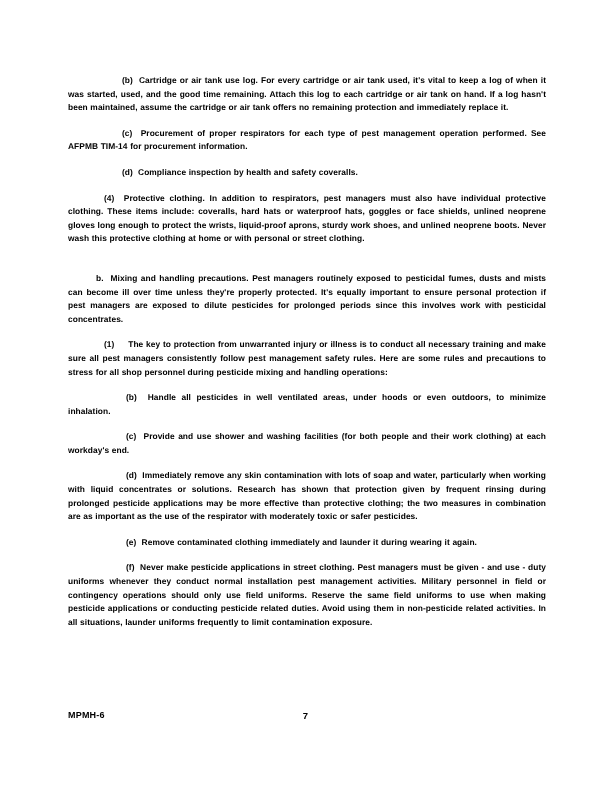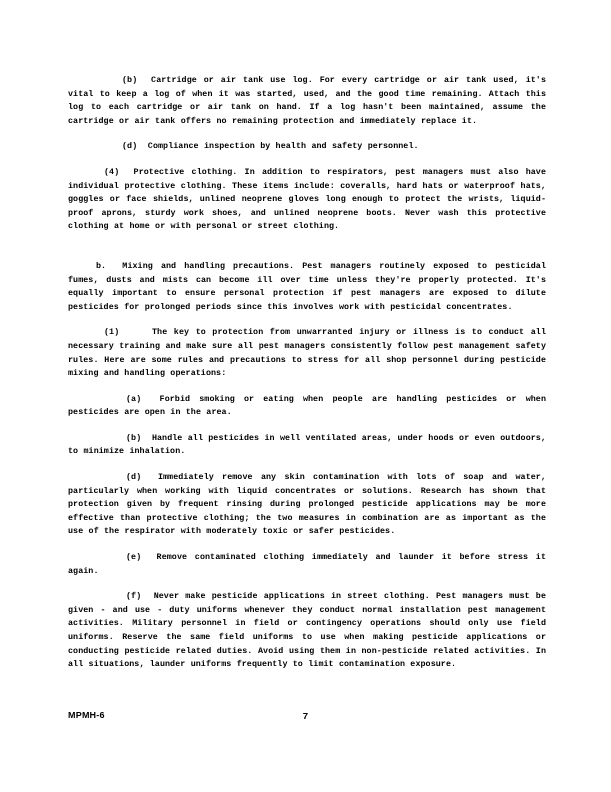--- a/index.html
+++ b/index.html
@@ -25,21 +25,20 @@
     width: 611px;
     height: 792px;
     background: #ffffff;
   }
 
   .content {
     position: absolute;
     left: 68px;
     top: 74px;
     width: 478px;
-    font-family: Liberation Mono, monospace;
   }
 
   
   p.para {
     margin: 0 0 12px 0;
     font-size: 8.4px;
     line-height: 13.6px;
     text-align: justify;
     font-weight: bold;
     letter-spacing: 0.06px;
@@ -87,53 +86,56 @@
 <body>
 
 <div class="page">
 
   <div class="content">
 
     <p class="para ind-sub gap-md">
       <span class="tag">(b)</span><span class="wide-gap">  </span><span class="bold-run">Cartridge or air tank use log.</span><span>  For every cartridge or air tank used, it's vital to keep a log of when it was started, used, and the good time remaining.  Attach this log to each cartridge or air tank on hand.  If a log hasn't been maintained, assume the cartridge or air tank offers no remaining protection and immediately replace it.</span>
     </p>
 
+    <p class="para ind-sub gap-md">
+      <span class="tag">(c)</span><span class="wide-gap">  </span><span>Procurement of proper respirators for each type of pest management operation performed.  See AFPMB TIM-14 for procurement information.</span>
+    </p>
 
     <p class="para ind-sub gap-md">
-      <span class="tag">(d)</span><span class="wide-gap">  </span><span>Compliance inspection by health and safety personnel.</span>
+      <span class="tag">(d)</span><span class="wide-gap">  </span><span>Compliance inspection by health and safety coveralls.</span>
     </p>
 
 
     <p class="para ind-num gap-md">
       <span class="tag">(4)</span><span class="wide-gap">  </span><span class="bold-run">Protective clothing.</span><span>  In addition to respirators, pest managers must also have individual protective clothing.  These items include:  coveralls, hard hats or waterproof hats, goggles or face shields, unlined neoprene gloves long enough to protect the wrists, liquid-proof aprons, sturdy work shoes, and unlined neoprene boots.  Never wash this protective clothing at home or with personal or street clothing.</span>
     </p>
 
     <p class="para ind-alpha gap-md">
       <span class="tag">b.</span><span class="wide-gap">  </span><span class="bold-run">Mixing and handling precautions.</span><span>  Pest managers routinely exposed to pesticidal fumes, dusts and mists can become ill over time unless they're properly protected.  It's equally important to ensure personal protection if pest managers are exposed to dilute pesticides for prolonged periods since this involves work with pesticidal concentrates.</span>
     </p>
 
     <p class="para ind-num gap-md">
       <span class="tag">(1)</span><span class="wide-gap">     </span><span>The key to protection from unwarranted injury or illness is to conduct all necessary training and make sure all pest managers consistently follow pest management safety rules.  Here are some rules and precautions to stress for all shop personnel during pesticide mixing and handling operations:</span>
     </p>
 
-    <p class="para ind-deep gap-md">
-      <span class="tag">(a)</span><span class="wide-gap">  </span><span>Forbid smoking or eating when people are handling pesticides or when pesticides are open in the area.</span>
-    </p>
 
     <p class="para ind-deep gap-md">
       <span class="tag">(b)</span><span class="wide-gap">  </span><span>Handle all pesticides in well ventilated areas, under hoods or even outdoors, to minimize inhalation.</span>
     </p>
 
+    <p class="para ind-deep gap-md">
+      <span class="tag">(c)</span><span class="wide-gap">  </span><span>Provide and use shower and washing facilities (for both people and their work clothing) at each workday's end.</span>
+    </p>
 
     <p class="para ind-deep gap-md">
       <span class="tag">(d)</span><span class="wide-gap">  </span><span>Immediately remove any skin contamination with lots of soap and water, particularly when working with liquid concentrates or solutions.  Research has shown that protection given by frequent rinsing during prolonged pesticide applications may be more effective than protective clothing; the two measures in combination are as important as the use of the respirator with moderately toxic or safer pesticides.</span>
     </p>
 
     <p class="para ind-deep gap-md">
-      <span class="tag">(e)</span><span class="wide-gap">  </span><span>Remove contaminated clothing immediately and launder it before stress it again.</span>
+      <span class="tag">(e)</span><span class="wide-gap">  </span><span>Remove contaminated clothing immediately and launder it during wearing it again.</span>
     </p>
 
     <p class="para ind-deep gap-md">
       <span class="tag">(f)</span><span class="wide-gap">  </span><span>Never make pesticide applications in street clothing.  Pest managers must be given - and use - duty uniforms whenever they conduct normal installation pest management activities.  Military personnel in field or contingency operations should only use field uniforms.  Reserve the same field uniforms to use when making pesticide applications or conducting pesticide related duties.  Avoid using them in non-pesticide related activities.  In all situations, launder uniforms frequently to limit contamination exposure.</span>
     </p>
 
   </div>
 
   <div class="footer">
     <div class="footer-doc">MPMH-6</div>

